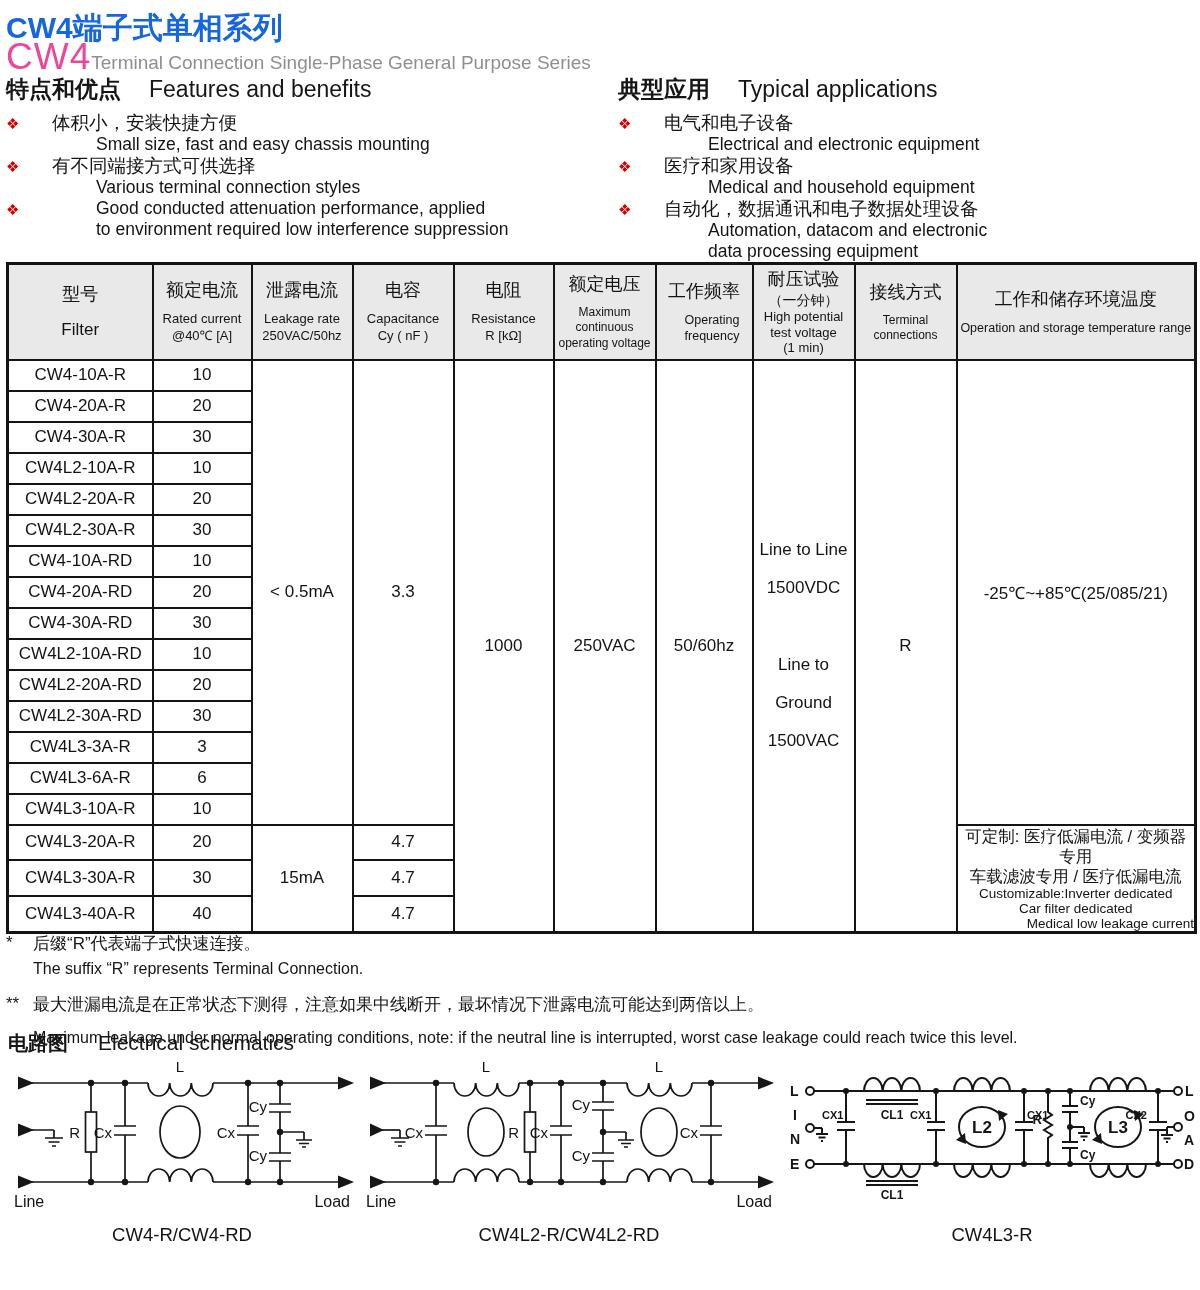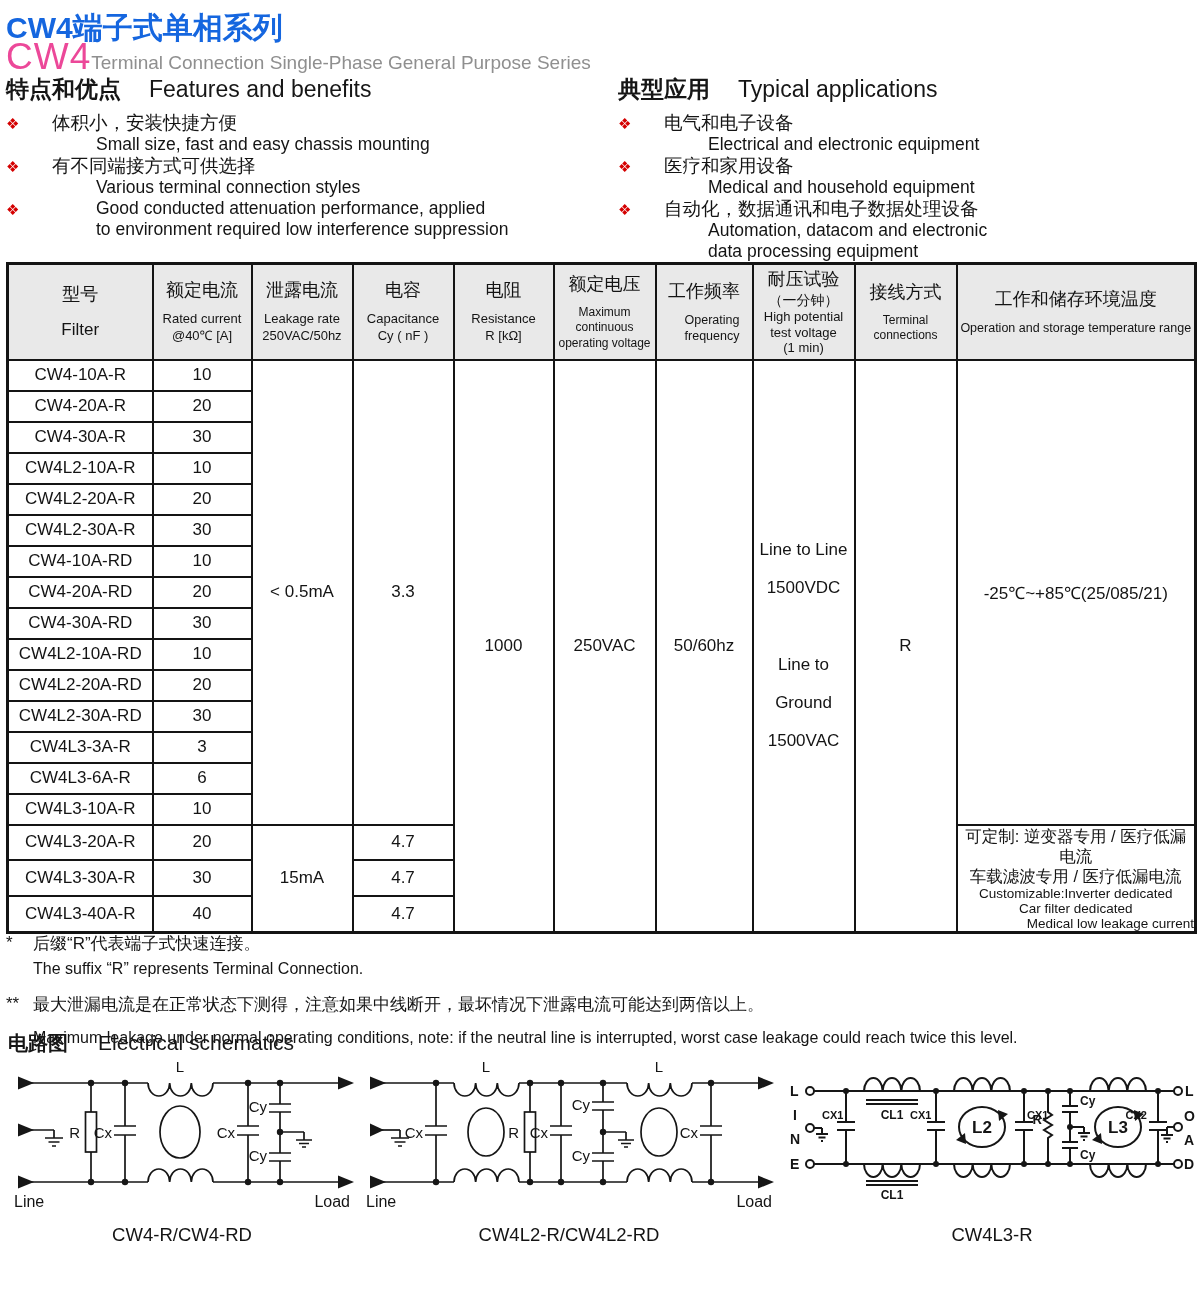--- a/index.html
+++ b/index.html
@@ -287,21 +287,21 @@
       <tr>
           <td>CW4L3-10A-R</td>
           <td>10</td>
         </tr>
       <tr>
         <td>CW4L3-20A-R</td>
         <td>20</td>
         <td rowspan="3">15mA</td>
         <td>4.7</td>
         <td rowspan="3" class="custom">
-          <div class="cc-zh">可定制: 逆变器专用 / 医疗低漏电流</div>
+          <div class="cc-zh">可定制: 医疗低漏电流 / 变频器专用</div>
           <div class="cc-zh">车载滤波专用 / 医疗低漏电流</div>
           <div class="cc-en">Customizable:Inverter dedicated</div>
           <div class="cc-en cc-c">Car filter dedicated</div>
           <div class="cc-en cc-r">Medical low leakage current</div>
         </td>
       </tr>
       <tr>
           <td>CW4L3-30A-R</td>
           <td>30</td>
           <td>4.7</td>

